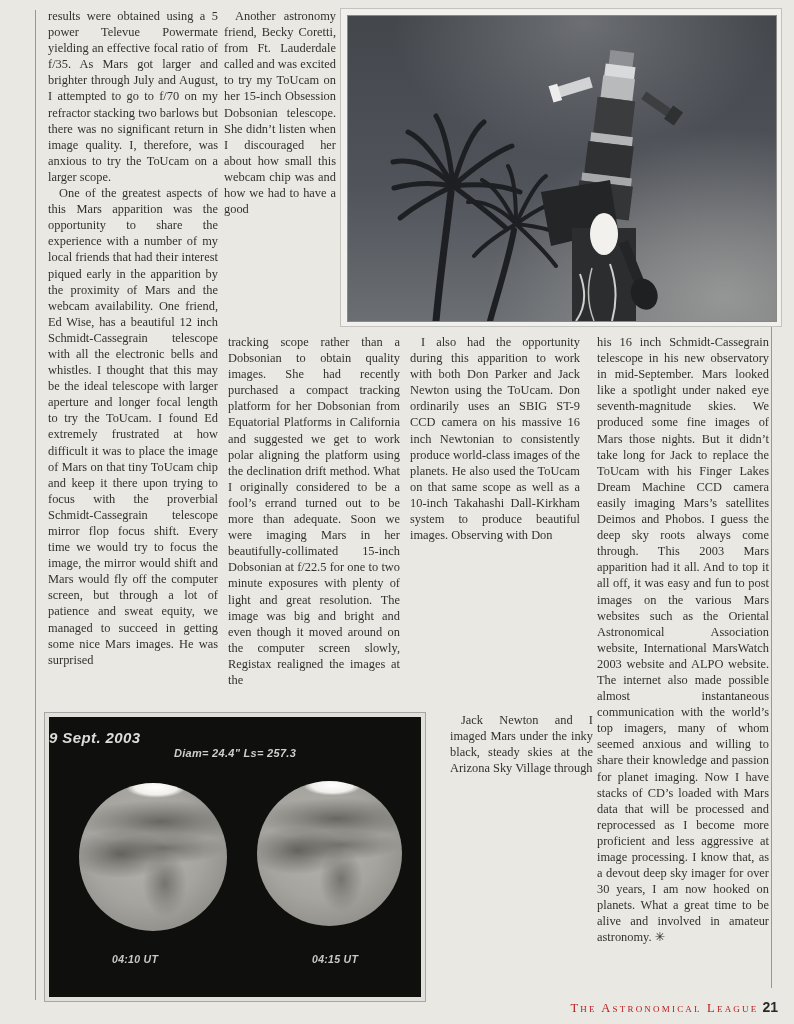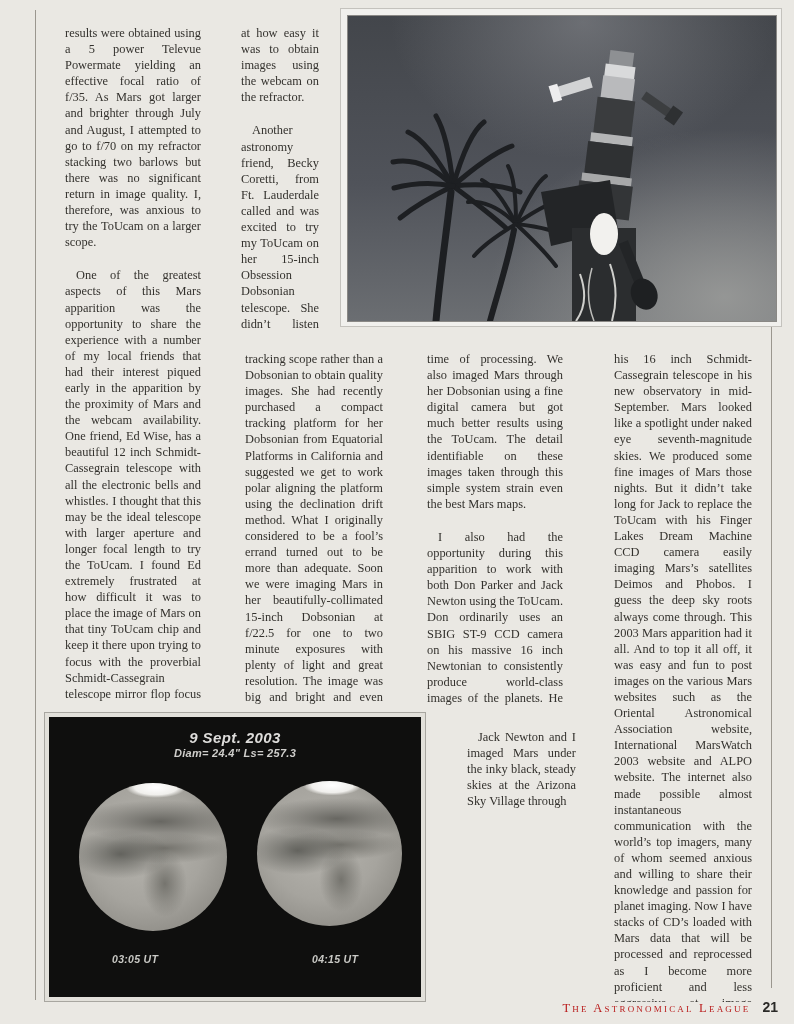--- a/index.html
+++ b/index.html
@@ -6,21 +6,21 @@
   .page{
     position:relative;width:794px;height:1024px;margin:0 auto;
     background:#eae8e3;overflow:hidden;
     font-family:"Liberation Serif","DejaVu Serif",serif;color:#33312d;
   }
   .rule{position:absolute;width:1px;background:#9b978f;}
   .rule-left{left:35px;top:10px;height:990px;}
   .rule-right{left:771px;top:10px;height:978px;}
 
   .col{position:absolute;overflow:hidden;}
-  .col p{margin:17px;text-align:justify;font-size:12.4px;line-height:16.1px;}
+  .col p{margin:0;text-align:justify;font-size:12.4px;line-height:16.1px;}
   .col p.ind{text-indent:11px;}
 
   .col1{left:48px;top:8px;width:170px;height:696px;}
   .col2-top{left:224px;top:8px;width:112px;height:326px;}
   .col2-bottom{left:228px;top:334px;width:172px;height:374px;}
   .col3-top{left:410px;top:334px;width:170px;height:374px;}
   .col3-narrow{left:450px;top:712px;width:143px;height:296px;}
   .col4{left:597px;top:334px;width:172px;height:668px;}
 
   
@@ -32,21 +32,21 @@
   .photo svg{display:block;border:1px solid #8a8885;}
 
   
   .marsfig{
     position:absolute;left:45px;top:713px;width:380px;height:288px;margin:0;
     background:#0f0f0e;border:4px solid #e2e0da;outline:1px solid #a8a6a0;
     box-sizing:border-box;overflow:hidden;
     font-family:"Liberation Sans","DejaVu Sans",sans-serif;
   }
   .mars-title{
-    margin-top:12px;text-align:center;color:#dedddb;
+    margin-top:12px;color:#dedddb;
     font-size:15px;font-weight:bold;font-style:italic;letter-spacing:.4px;
   }
   .mars-sub{
     margin-top:1px;text-align:center;color:#cfcecb;
     font-size:11px;font-weight:bold;font-style:italic;letter-spacing:.3px;
   }
   .mars-disk{
     position:absolute;border-radius:50%;
     background:
       radial-gradient(ellipse 26% 9% at 52% 3%, #ffffff 0%, #f0efec 55%, rgba(240,240,236,0) 78%),
@@ -67,47 +67,45 @@
 
   .footer{
     position:absolute;top:998px;right:16px;text-align:right;white-space:nowrap;
   }
   .footer .pub{
     font-variant:small-caps;letter-spacing:2.2px;
     font-size:12.5px;color:#b91c1c;
   }
   .footer .pagenum{
     font-family:"Liberation Sans","DejaVu Sans",sans-serif;
-    font-weight:bold;font-size:14px;color:#2a2927;margin-left:8px;
+    font-weight:bold;font-size:14px;color:#2a2927;margin-left:0;
   }
 </style>
 </head>
 <body>
 
 <div class="page">
 
   <div class="rule rule-left"></div>
   <div class="rule rule-right"></div>
 
   <div class="col col1">
     <p>results were obtained using a 5 power Televue Powermate yielding an effective focal ratio of f/35. As Mars got larger and brighter through July and August, I attempted to go to f/70 on my refractor stacking two barlows but there was no significant return in image quality. I, therefore, was anxious to try the ToUcam on a larger scope.</p>
     <p class="ind">One of the greatest aspects of this Mars apparition was the opportunity to share the experience with a number of my local friends that had their interest piqued early in the apparition by the proximity of Mars and the webcam availability. One friend, Ed Wise, has a beautiful 12 inch Schmidt-Cassegrain telescope with all the electronic bells and whistles. I thought that this may be the ideal telescope with larger aperture and longer focal length to try the ToUcam. I found Ed extremely frustrated at how difficult it was to place the image of Mars on that tiny ToUcam chip and keep it there upon trying to focus with the proverbial Schmidt-Cassegrain telescope mirror flop focus shift. Every time we would try to focus the image, the mirror would shift and Mars would fly off the computer screen, but through a lot of patience and sweat equity, we managed to succeed in getting some nice Mars images. He was surprised</p>
   </div>
 
   <div class="col col2-top">
-    <p>at how easy it was to obtain images using the webcam on the refractor.</p>
     <p class="ind">Another astronomy friend, Becky Coretti, from Ft. Lauderdale called and was excited to try my ToUcam on her 15-inch Obsession Dobsonian telescope. She didn’t listen when I discouraged her about how small this webcam chip was and how we had to have a good</p>
   </div>
 
   <div class="col col2-bottom">
     <p>tracking scope rather than a Dobsonian to obtain quality images. She had recently purchased a compact tracking platform for her Dobsonian from Equatorial Platforms in California and suggested we get to work polar aligning the platform using the declination drift method. What I originally considered to be a fool’s errand turned out to be more than adequate. Soon we were imaging Mars in her beautifully-collimated 15-inch Dobsonian at f/22.5 for one to two minute exposures with plenty of light and great resolution. The image was big and bright and even though it moved around on the computer screen slowly, Registax realigned the images at the</p>
   </div>
 
   <div class="col col3-top">
-    <p>time of processing. We also imaged Mars through her Dobsonian using a fine digital camera but got much better results using the ToUcam. The detail identifiable on these images taken through this simple system strain even the best Mars maps.</p>
     <p class="ind">I also had the opportunity during this apparition to work with both Don Parker and Jack Newton using the ToUcam. Don ordinarily uses an SBIG ST-9 CCD camera on his massive 16 inch Newtonian to consistently produce world-class images of the planets. He also used the ToUcam on that same scope as well as a 10-inch Takahashi Dall-Kirkham system to produce beautiful images. Observing with Don</p>
   </div>
 
   <div class="col col3-narrow">
     <p class="ind">Jack Newton and I imaged Mars under the inky black, steady skies at the Arizona Sky Village through</p>
   </div>
 
   <div class="col col4">
     <p>his 16 inch Schmidt-Cassegrain telescope in his new observatory in mid-September. Mars looked like a spotlight under naked eye seventh-magnitude skies. We produced some fine images of Mars those nights. But it didn’t take long for Jack to replace the ToUcam with his Finger Lakes Dream Machine CCD camera easily imaging Mars’s satellites Deimos and Phobos. I guess the deep sky roots always come through. This 2003 Mars apparition had it all. And to top it all off, it was easy and fun to post images on the various Mars websites such as the Oriental Astronomical Association website, International MarsWatch 2003 website and ALPO website. The internet also made possible almost instantaneous communication with the world’s top imagers, many of whom seemed anxious and willing to share their knowledge and passion for planet imaging. Now I have stacks of CD’s loaded with Mars data that will be processed and reprocessed as I become more proficient and less aggressive at image processing. I know that, as a devout deep sky imager for over 30 years, I am now hooked on planets. What a great time to be alive and involved in amateur astronomy. ✳</p>
   </div>
@@ -191,21 +189,21 @@
         <path d="M244 252 Q236 280 246 305" stroke="#bdbdba" stroke-width="1.5" fill="none"></path>
       </g>
     </svg>
   </figure>
 
   <figure class="marsfig">
     <div class="mars-title">9 Sept. 2003</div>
     <div class="mars-sub">Diam= 24.4"  Ls= 257.3</div>
     <div class="mars-disk mars-left"></div>
     <div class="mars-disk mars-right"></div>
-    <div class="mars-label mars-label-left">03:05 UT</div>
+    <div class="mars-label mars-label-left">04:10 UT</div>
     <div class="mars-label mars-label-right">04:15 UT</div>
   </figure>
 
   <div class="footer">
     <span class="pub">The Astronomical League</span>
     <span class="pagenum">21</span>
   </div>
 
 </div>
 

